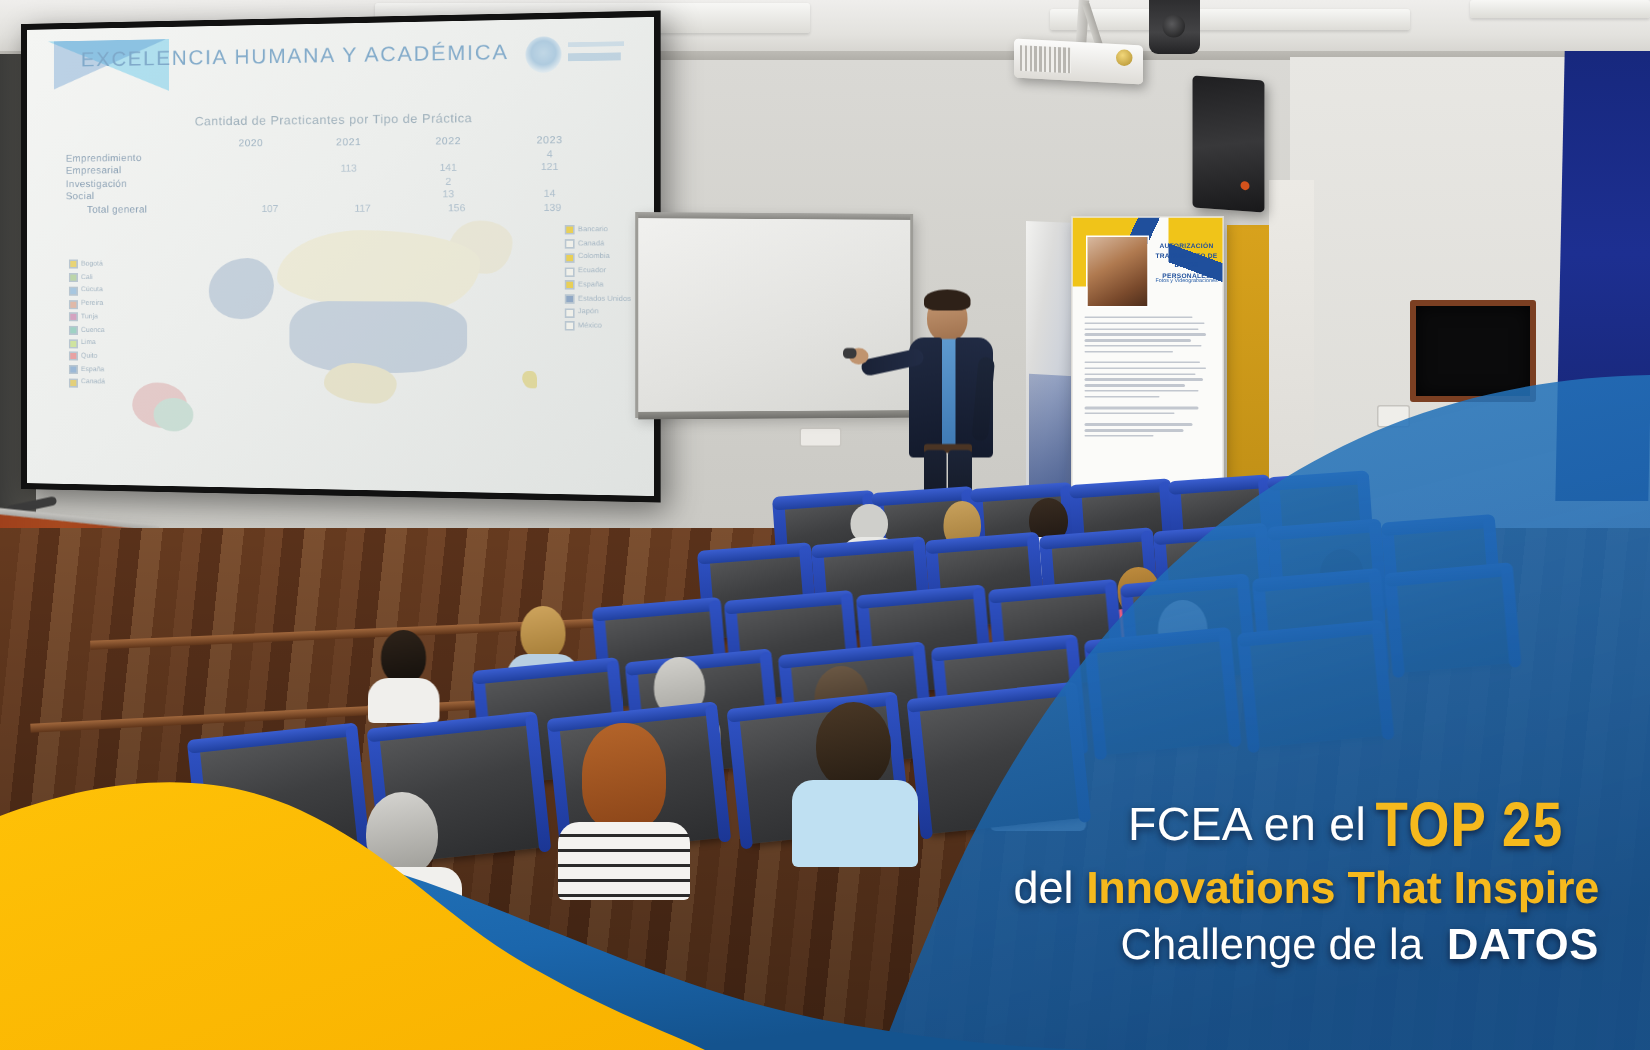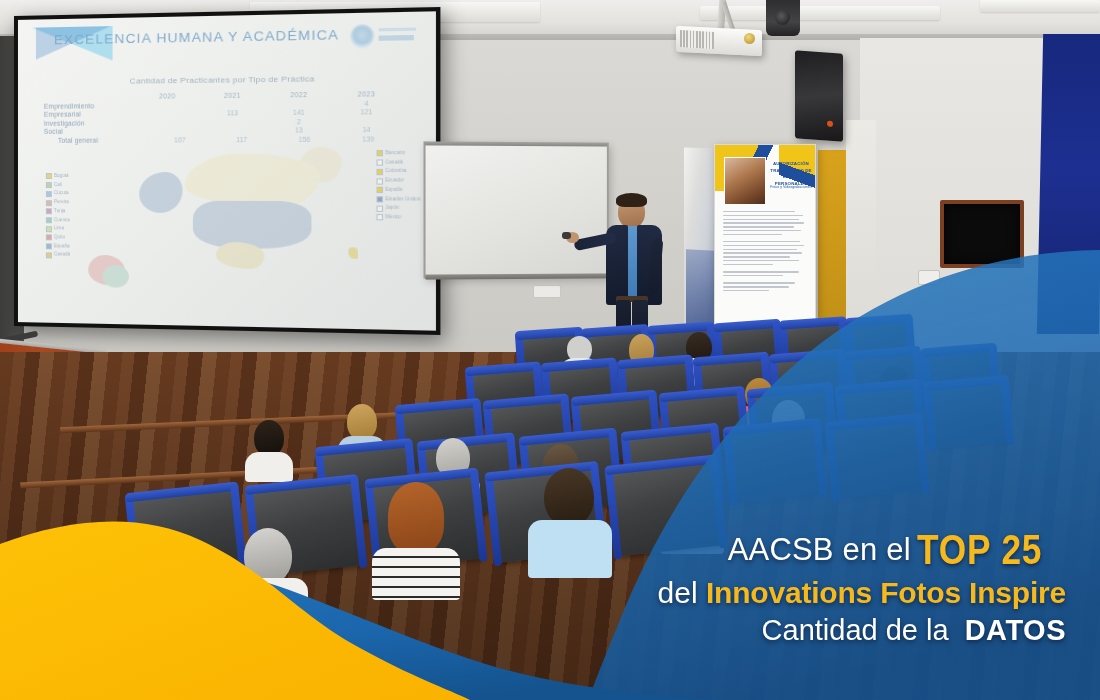--- a/index.html
+++ b/index.html
@@ -795,25 +795,25 @@
 
     <path d="M 0 544
              C 70 518, 140 512, 200 540
              C 265 570, 300 616, 360 648
              C 410 676, 450 690, 470 700
              L 0 700 Z" fill="url(#goldG)"></path>
   </svg>
 
   <div class="txtblock">
     <div class="ln ln1">
-      <span>AACSB en el</span><span class="hl">TOP 25</span>
+      <span>FCEA en el</span><span class="hl">TOP 25</span>
     </div>
     <div class="ln ln2">
       <span>del</span>
-      <span class="hl">Innovations Fotos Inspire</span>
+      <span class="hl">Innovations That Inspire</span>
     </div>
     <div class="ln ln3">
-      <span>Cantidad de la</span>
+      <span>Challenge de la</span>
       <span class="hl">DATOS</span>
     </div>
   </div>
 
 </div>
 
 </body></html>

